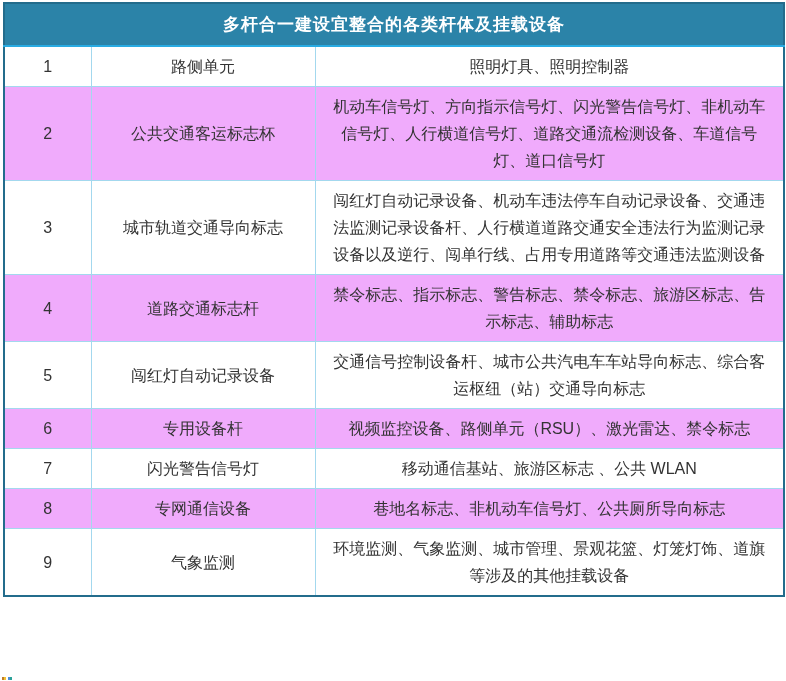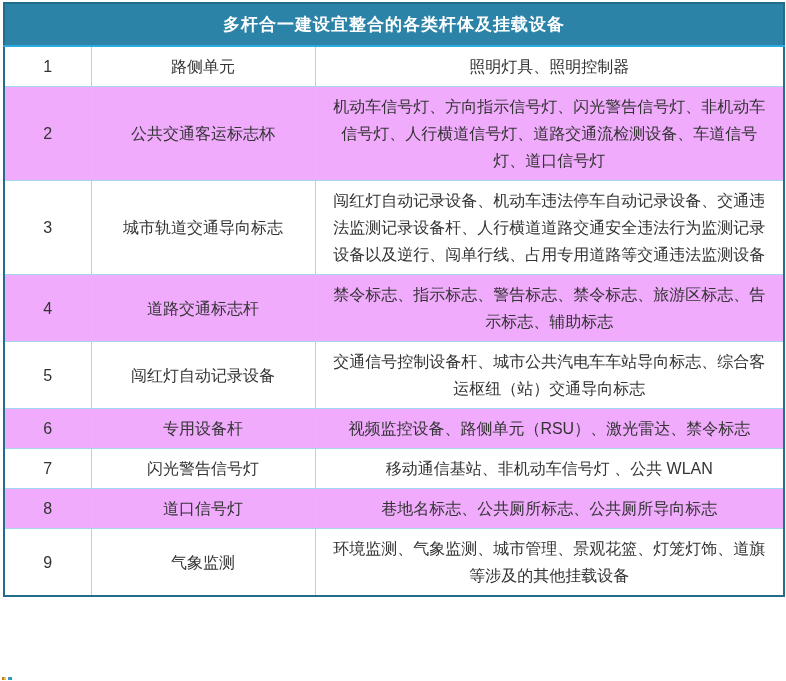--- a/index.html
+++ b/index.html
@@ -128,26 +128,26 @@
         <td class="cell-dev">交通信号控制设备杆、城市公共汽电车车站导向标志、综合客运枢纽（站）交通导向标志</td>
       </tr>
       <tr class="alt">
         <td class="cell-no">6</td>
         <td class="cell-pole">专用设备杆</td>
         <td class="cell-dev">视频监控设备、路侧单元（RSU）、激光雷达、禁令标志</td>
       </tr>
       <tr>
         <td class="cell-no">7</td>
         <td class="cell-pole">闪光警告信号灯</td>
-        <td class="cell-dev">移动通信基站、非机动车信号灯 、公共 WLAN</td>
+        <td class="cell-dev">移动通信基站、旅游区标志 、公共 WLAN</td>
       </tr>
       <tr class="alt">
         <td class="cell-no">8</td>
-        <td class="cell-pole">道口信号灯</td>
-        <td class="cell-dev">巷地名标志、公共厕所标志、公共厕所导向标志</td>
+        <td class="cell-pole">专网通信设备</td>
+        <td class="cell-dev">巷地名标志、非机动车信号灯、公共厕所导向标志</td>
       </tr>
       <tr>
         <td class="cell-no">9</td>
         <td class="cell-pole">气象监测</td>
         <td class="cell-dev">环境监测、气象监测、城市管理、景观花篮、灯笼灯饰、道旗等涉及的其他挂载设备</td>
       </tr>
     </tbody>
   </table>
 
   <div class="artifact-mark">

